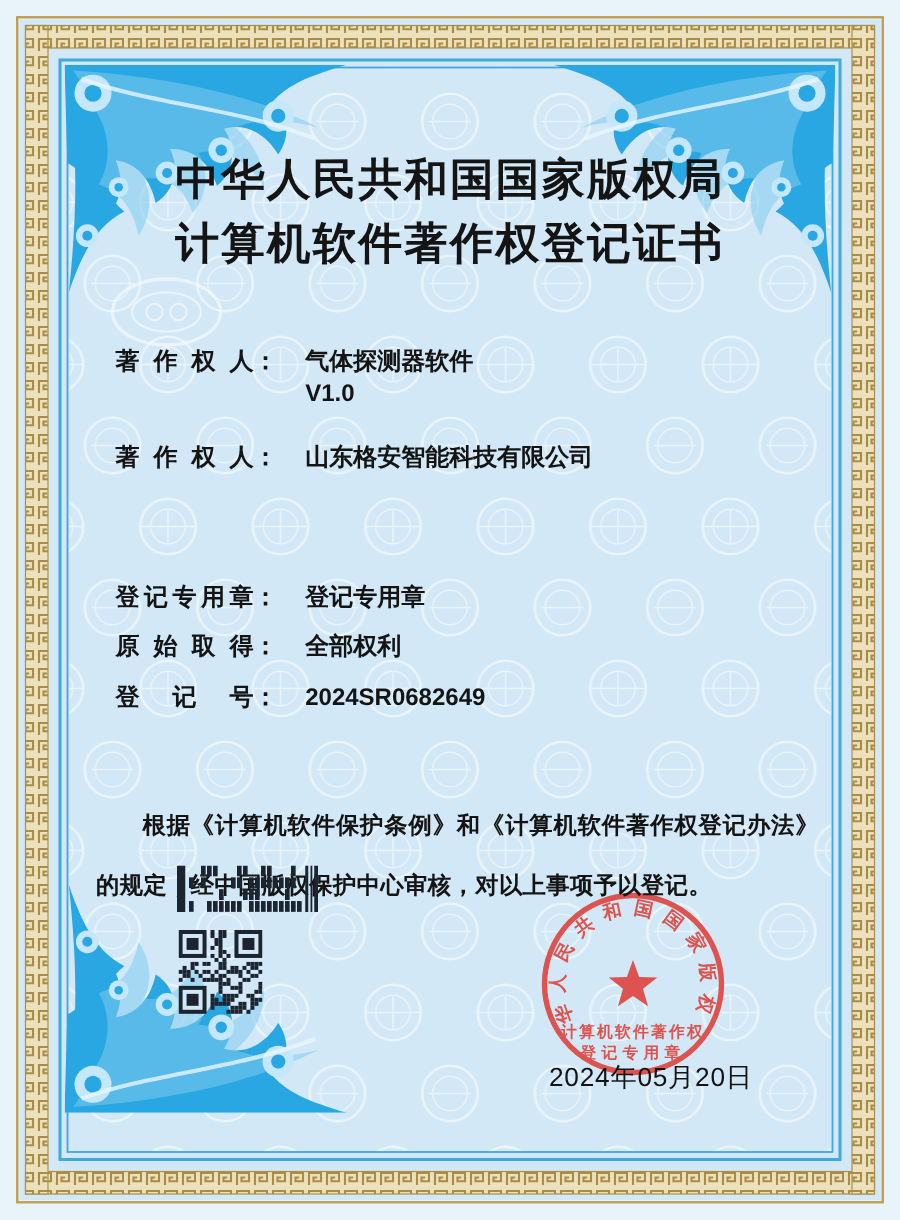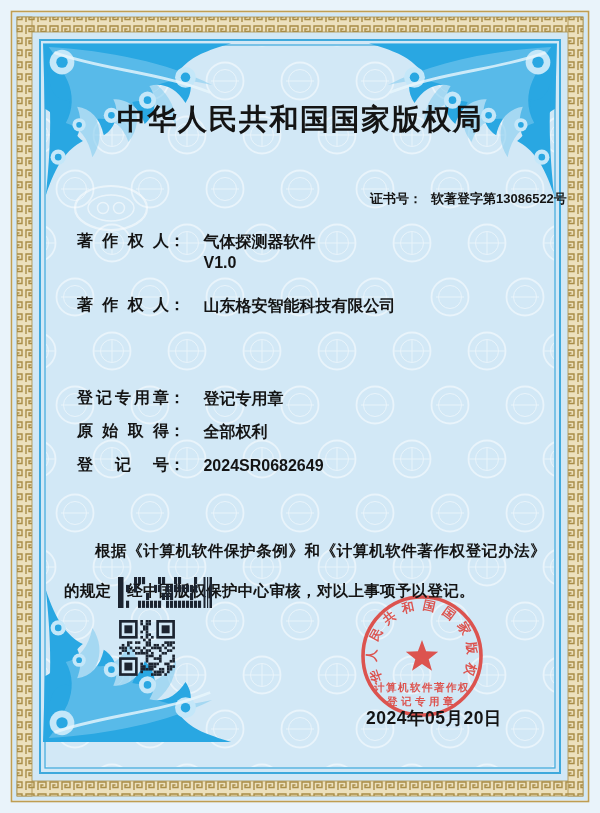--- a/index.html
+++ b/index.html
@@ -17,21 +17,21 @@
   .row .lbl{display:inline-block;width:92px;text-align:justify;text-align-last:justify;vertical-align:top;}
   .row .colon{display:inline-block;vertical-align:top;}
   .row .val{display:inline-block;margin-left:14px;vertical-align:top;line-height:21px;}
   .row .val .v2{display:block;}
   #row1{top:231px;} #row2{top:295px;} #row3{top:388px;} #row4{top:421px;} #row5{top:455px;}
   .statement{position:absolute;left:64px;top:515px;width:482px;z-index:4;
     font-size:15.5px;font-weight:bold;color:#141414;line-height:40px;text-indent:2em;letter-spacing:0.3px;text-align:justify;}
   #barcode{position:absolute;left:118px;top:577px;z-index:4;}
   #qrcode{position:absolute;left:119px;top:620px;z-index:4;}
   #seal{position:absolute;left:356px;top:594px;z-index:3;opacity:0.92;}
-  .date{position:absolute;left:366px;top:706px;font-size:17.5px;font-weight:bold;color:#141414;z-index:4;letter-spacing:0.5px;}
+  .date{position:absolute;left:366px;top:706px;font-size:17.5px;font-weight:normal;color:#141414;z-index:4;letter-spacing:0.5px;}
   .corner{position:absolute;z-index:2;}
   #fl-tl{left:43px;top:43px;}
   #fl-tr{right:43px;top:43px;transform:scaleX(-1);}
   #fl-bl{left:43px;bottom:46px;transform:scaleY(-1);}
   #fl-br{right:43px;bottom:46px;transform:scale(-1.18,-1.18);transform-origin:right bottom;}
 </style>
 </head>
 <body>
 
 <div class="cert">
@@ -110,24 +110,22 @@
       <use href="#flourish"></use>
     </svg>
   <svg id="fl-bl" class="corner" width="190" height="157" viewBox="0 0 200 165">
       <use href="#flourish"></use>
     </svg>
   <svg id="fl-br" class="corner" width="190" height="157" viewBox="0 0 200 165">
       <use href="#flourish"></use>
     </svg>
 
   <div id="title1" class="title">中华人民共和国国家版权局</div>
-
-  <div class="certno">
-    <span>证书号：</span><span class="num">软著登字第13086522号</span>
-  </div>
+  <div id="title2" class="title">计算机软件著作权登记证书</div>
+
 
   <div id="row1" class="row">
     <span class="lbl">著作权人</span><span class="colon">：</span>
     <span class="val"><span>气体探测器软件</span><span class="v2">V1.0</span></span>
   </div>
   <div id="row2" class="row">
     <span class="lbl">著作权人</span><span class="colon">：</span>
     <span class="val">山东格安智能科技有限公司</span>
   </div>
   <div id="row3" class="row">

